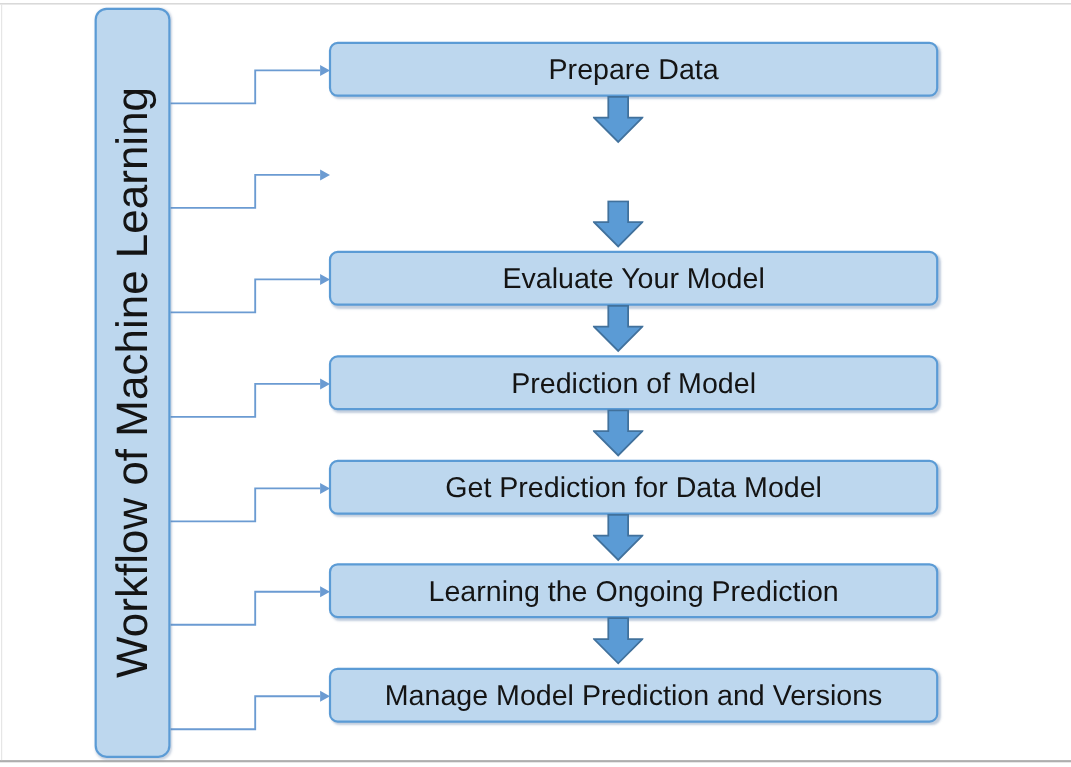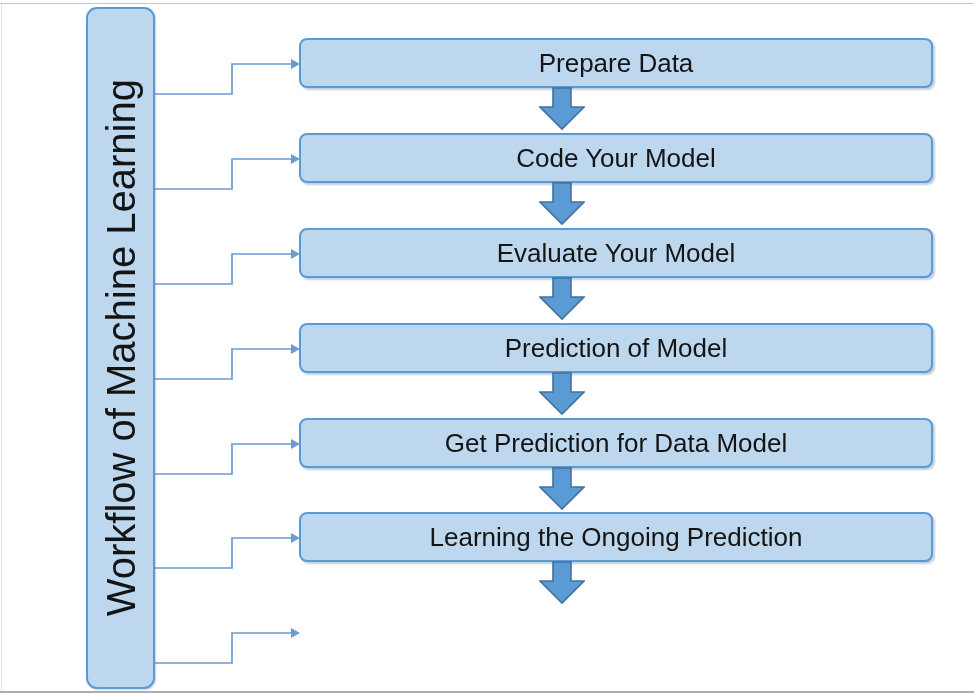--- a/index.html
+++ b/index.html
@@ -16,21 +16,21 @@
     background:#bdd7ee; border:2px solid #5b9bd5; border-radius:11px;
     box-sizing:border-box; display:flex; align-items:center; justify-content:center;
     box-shadow:1px 1px 2px rgba(100,130,170,0.35);
   }
   .sidebar-text {
     writing-mode:vertical-rl; transform:rotate(180deg);
     font-size:40px; color:#141414; white-space:nowrap; line-height:1;
   }
 
   .step {
-    position:absolute; left:299px; width:634px; height:50px;
+    position:absolute; left:299px; width:554px; height:50px;
     background:#bdd7ee; border:2px solid #5b9bd5; border-radius:8px;
     box-sizing:border-box; display:flex; align-items:center; justify-content:center;
     font-size:26px; color:#141414;
     box-shadow:2px 2px 2px rgba(100,130,170,0.4);
   }
 
   .block-arrow { position:absolute; left:539px; width:46px; height:44px; }
   .connectors  { position:absolute; left:0; top:0; width:974px; height:697px; pointer-events:none; }
 </style>
 </head>
@@ -73,34 +73,34 @@
     </g>
   </svg>
 
   <div class="sidebar">
     <span class="sidebar-text">Workflow of Machine Learning</span>
   </div>
 
   <div class="step" style="top:38px">
     <span>Prepare Data</span>
   </div>
-  <div class="step" style="top:133px">
-    <span>Code Your Model</span>
-  </div>
   <div class="step" style="top:228px">
     <span>Evaluate Your Model</span>
   </div>
   <div class="step" style="top:323px">
     <span>Prediction of Model</span>
   </div>
   <div class="step" style="top:418px">
     <span>Get Prediction for Data Model</span>
   </div>
   <div class="step" style="top:512px">
     <span>Learning the Ongoing Prediction</span>
+  </div>
+  <div class="step" style="top:607px">
+    <span>Manage Model Prediction and Versions</span>
   </div>
 
   <svg class="block-arrow" style="top:87px" viewBox="0 0 46 44">
     <polygon points="14,1 32,1 32,20 45,20 23,42 1,20 14,20" fill="#5b9bd5" stroke="#41719c" stroke-width="1.6"></polygon>
   </svg>
   <svg class="block-arrow" style="top:182px" viewBox="0 0 46 44">
     <polygon points="14,1 32,1 32,20 45,20 23,42 1,20 14,20" fill="#5b9bd5" stroke="#41719c" stroke-width="1.6"></polygon>
   </svg>
   <svg class="block-arrow" style="top:277px" viewBox="0 0 46 44">
     <polygon points="14,1 32,1 32,20 45,20 23,42 1,20 14,20" fill="#5b9bd5" stroke="#41719c" stroke-width="1.6"></polygon>

